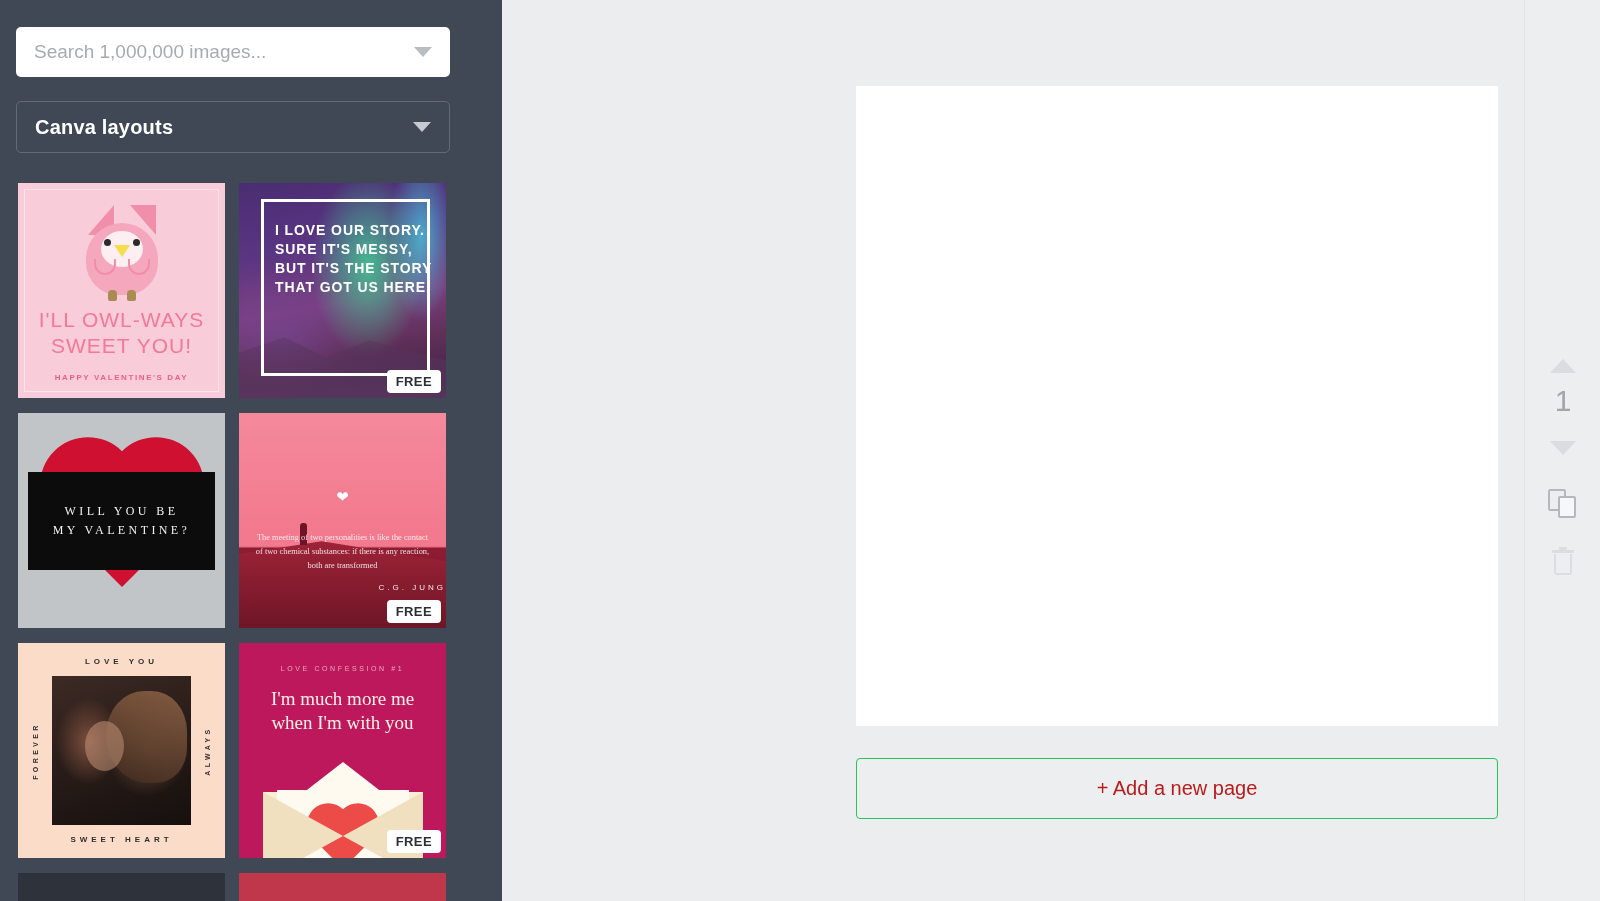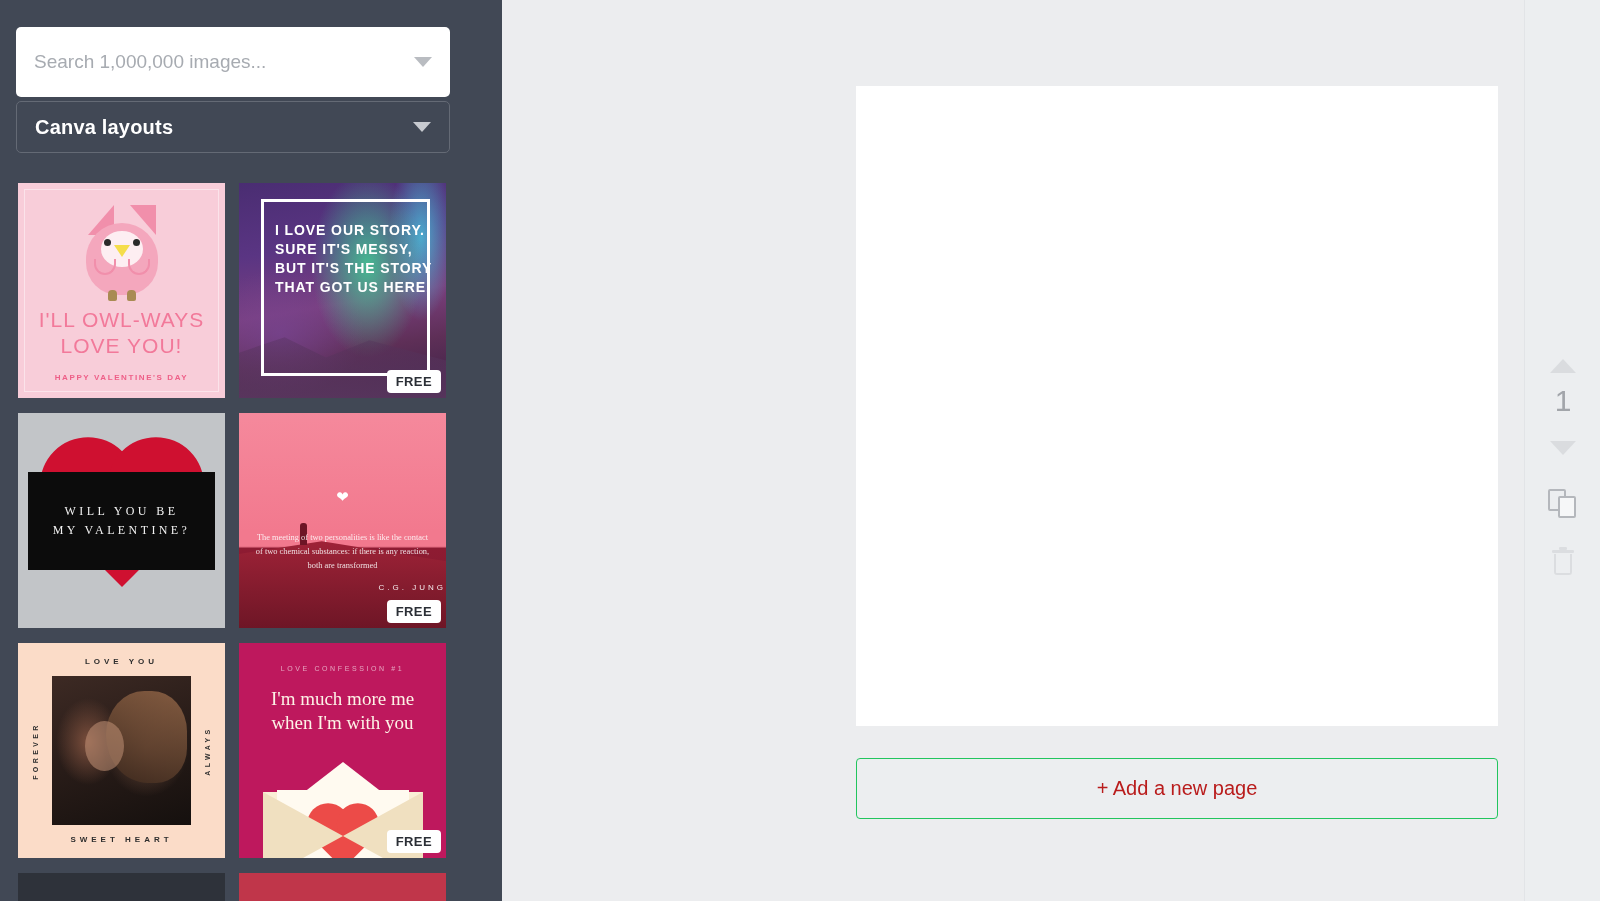--- a/index.html
+++ b/index.html
@@ -11,21 +11,21 @@
   }
   #app { position: relative; width: 1600px; height: 901px; }
 
   
   #sidebar {
     position: absolute; left: 0; top: 0;
     width: 502px; height: 901px;
     background: #414855;
     overflow: hidden;
   }
-  #search-wrap { position: absolute; left: 16px; top: 27px; width: 434px; height: 70px; }
+  #search-wrap { position: absolute; left: 16px; top: 27px; width: 434px; height: 50px; }
   #search-box {
     width: 100%; height: 100%;
     background: #ffffff; border-radius: 5px;
     display: flex; align-items: center;
     padding: 0 18px;
   }
   #search-input {
     flex: 1; border: 0; outline: 0;
     font-family: "Liberation Sans", sans-serif;
     font-size: 19px; color: #55595f;
@@ -286,21 +286,21 @@
             <div class="owl-eye l"></div>
               <div class="owl-eye r"></div>
             <div class="owl-beak"></div>
             <div class="owl-wing l"></div>
               <div class="owl-wing r"></div>
             <div class="owl-foot l"></div>
               <div class="owl-foot r"></div>
           </div>
           <div class="owl-t1">
             <span>I'LL OWL-WAYS</span><br>
-            <span>LOVE YOU!</span>
+            <span>SWEET YOU!</span>
           </div>
           <div class="owl-t2">HAPPY VALENTINE'S DAY</div>
         </div>
       </div>
 
       <div class="thumb">
         <div class="inner t-aurora">
           <div class="aurora-ground"></div>
           <div class="aurora-frame"></div>
           <div class="aurora-txt">I LOVE OUR STORY. SURE IT'S MESSY, BUT IT'S THE STORY THAT GOT US HERE.</div>

